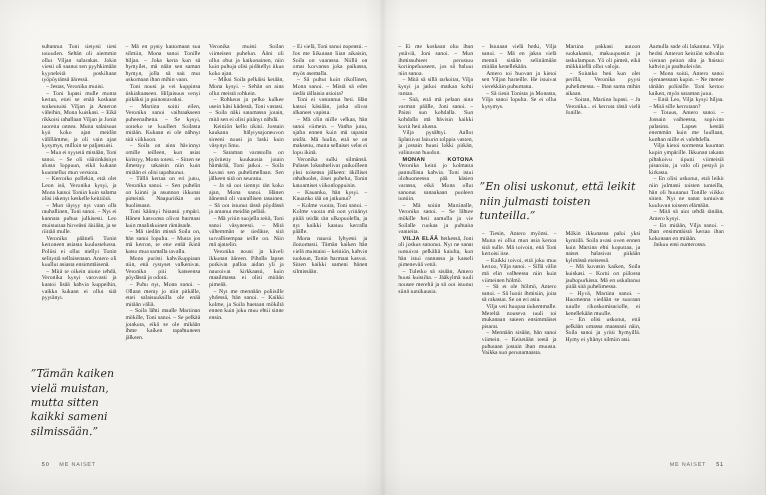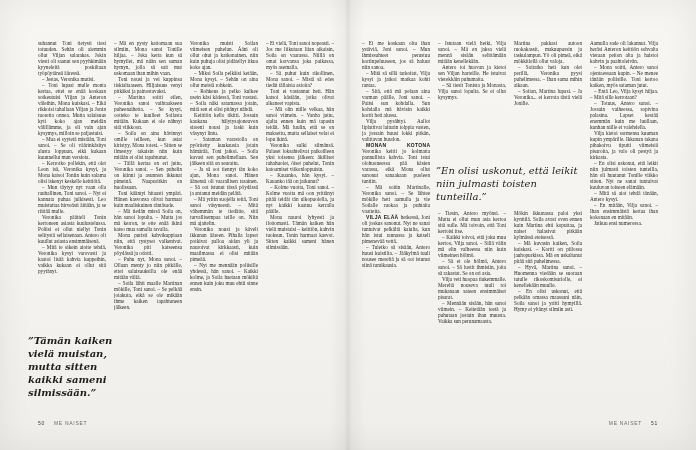--- a/index.html
+++ b/index.html
@@ -33,21 +33,21 @@
   .rc1{left:362px;top:40px; height:368px;}
   .rc2a{left:438px;top:40px; height:118px;}
   .rc2b{left:438px;top:210px;height:198px;}
   .rc3a{left:514px;top:40px; height:118px;}
   .rc3b{left:514px;top:210px;height:198px;}
   .rc4{left:590px;top:40px; height:368px;}
   .pull-quote {
     position:absolute; font-family:"DejaVu Serif", serif; font-style:italic;
     text-align:left; color:#1f1e1c;
   }
-  .pq-left  { left:28px;  top:334px; width:88px;  font-size:10px; line-height:13px;font-weight:bold; }
+  .pq-left  { left:28px;  top:334px; width:88px;  font-size:10px; line-height:13px; }
   .pq-right { left:436px; top:164px; width:148px; font-size:10px; line-height:13px; }
   .footer {
     position:absolute; top:420px;
     font-family:"Liberation Sans", sans-serif; font-size:5px;
     letter-spacing:0.7px; color:#6e6c68;
   }
   .footer-left  { left:38px; }
   .footer-right { right:38px; text-align:right; }
   .footer .pageno { color:#3d3b38; }
   .footer-left .mag    { margin-left:9px; }

